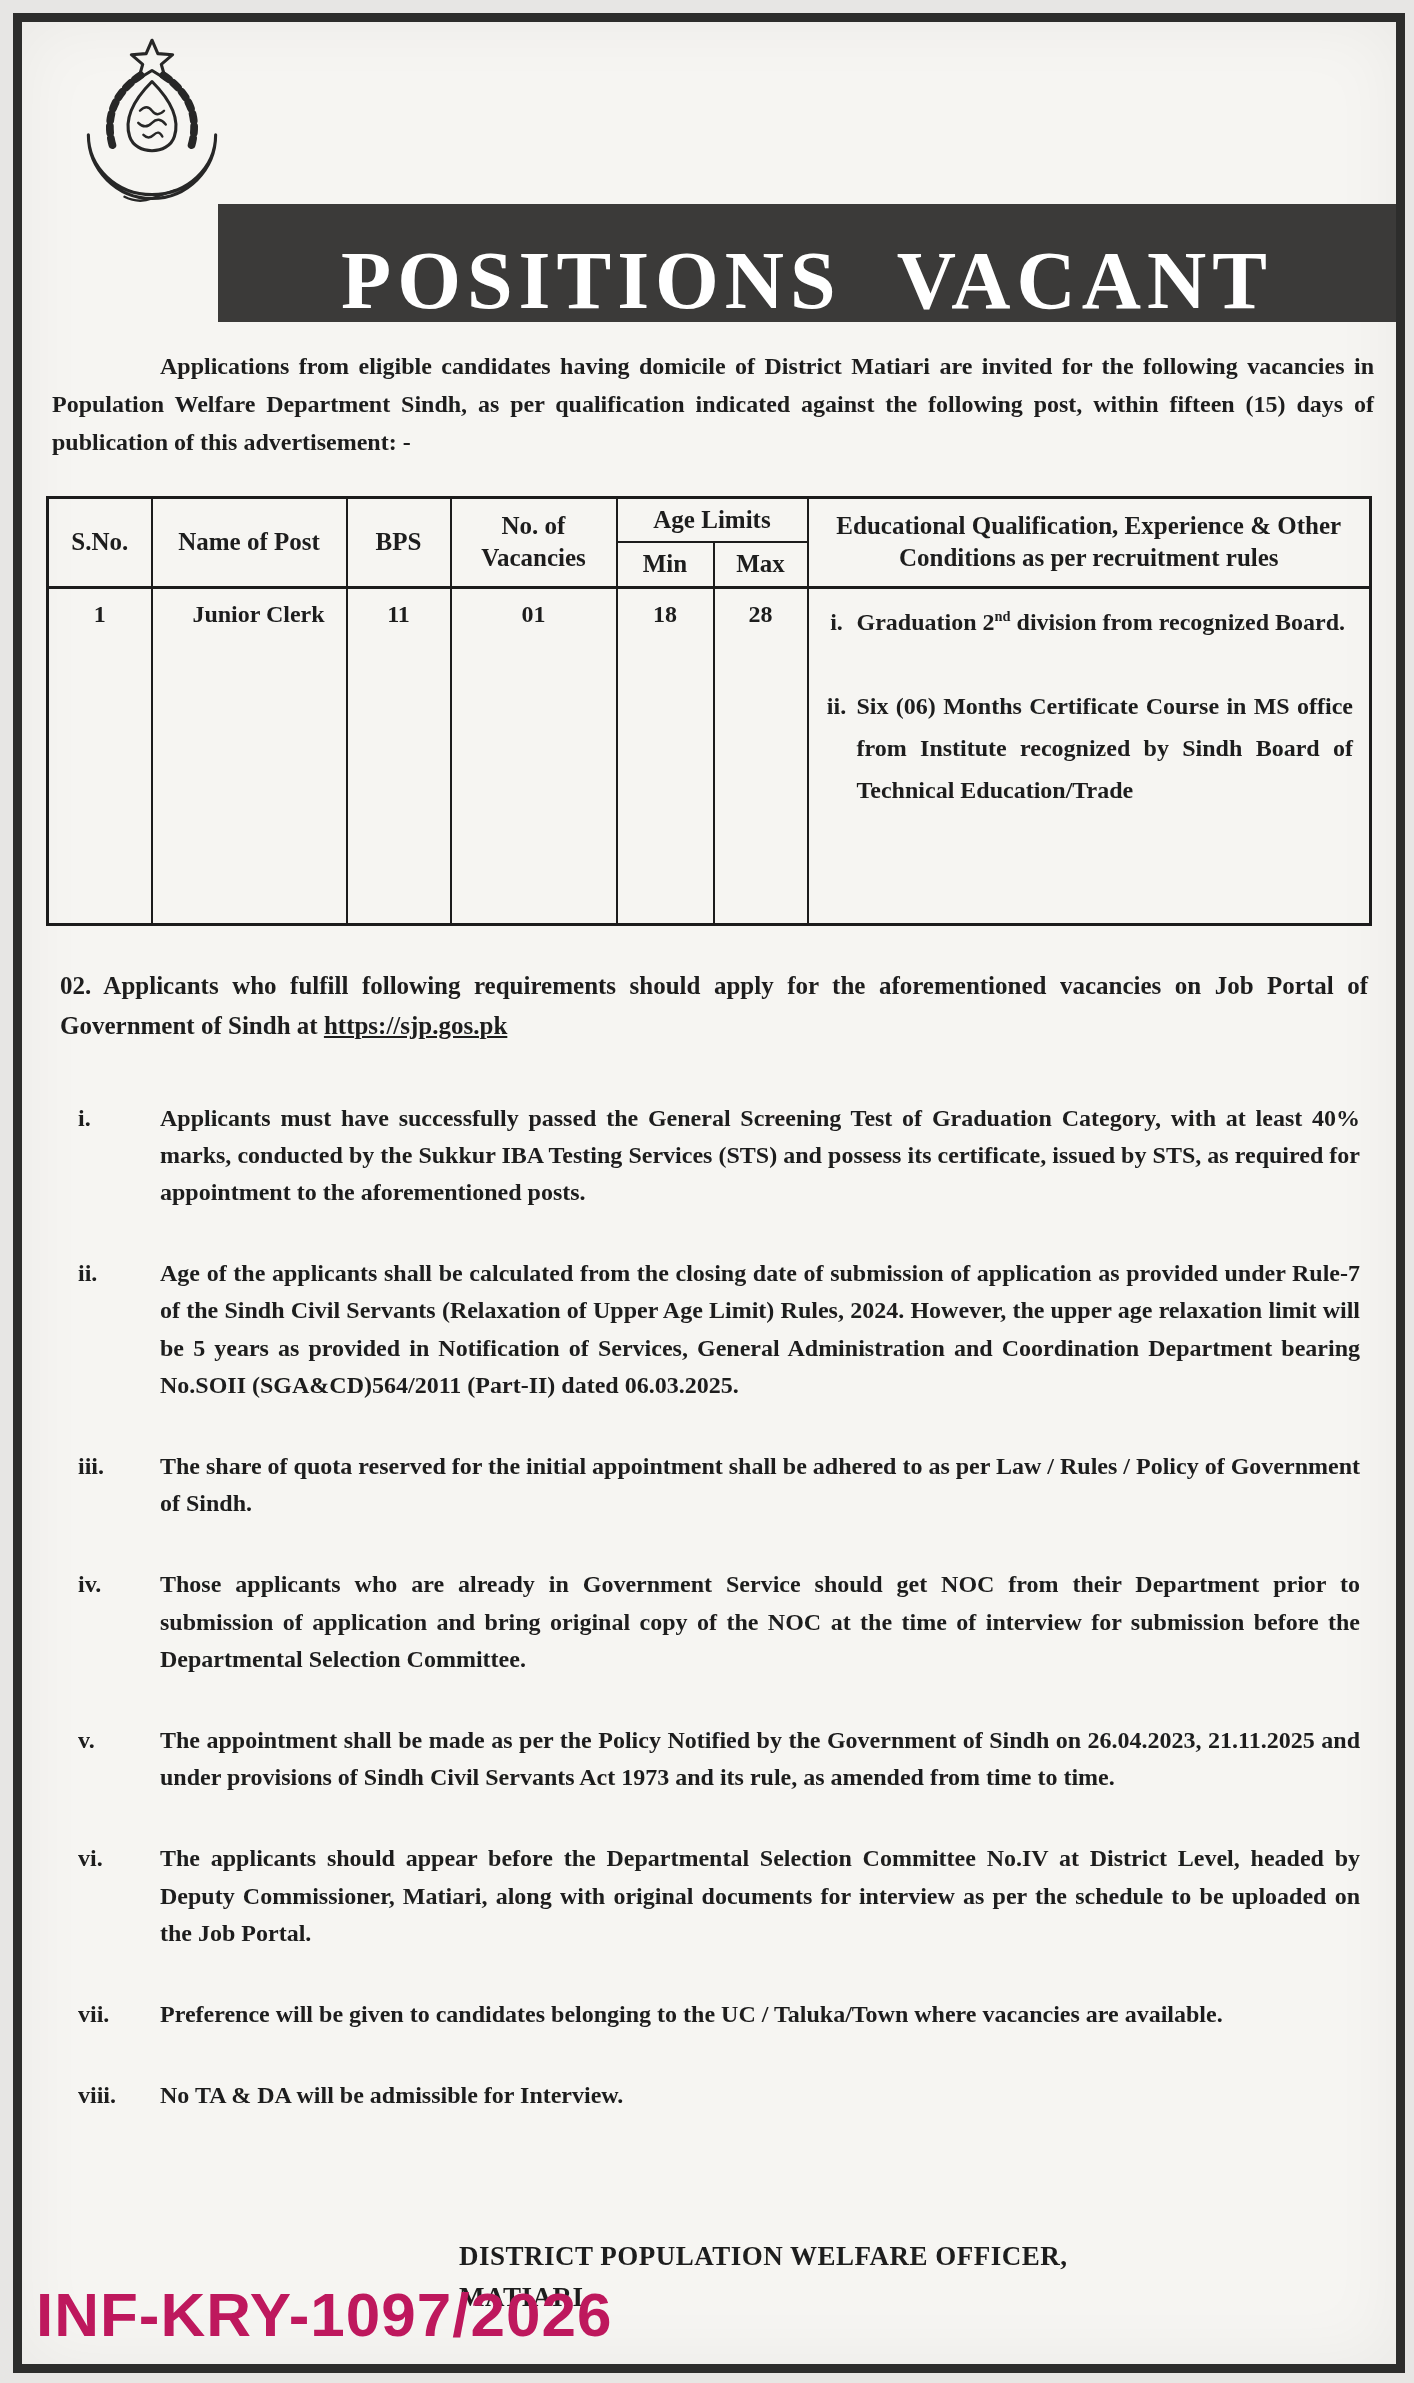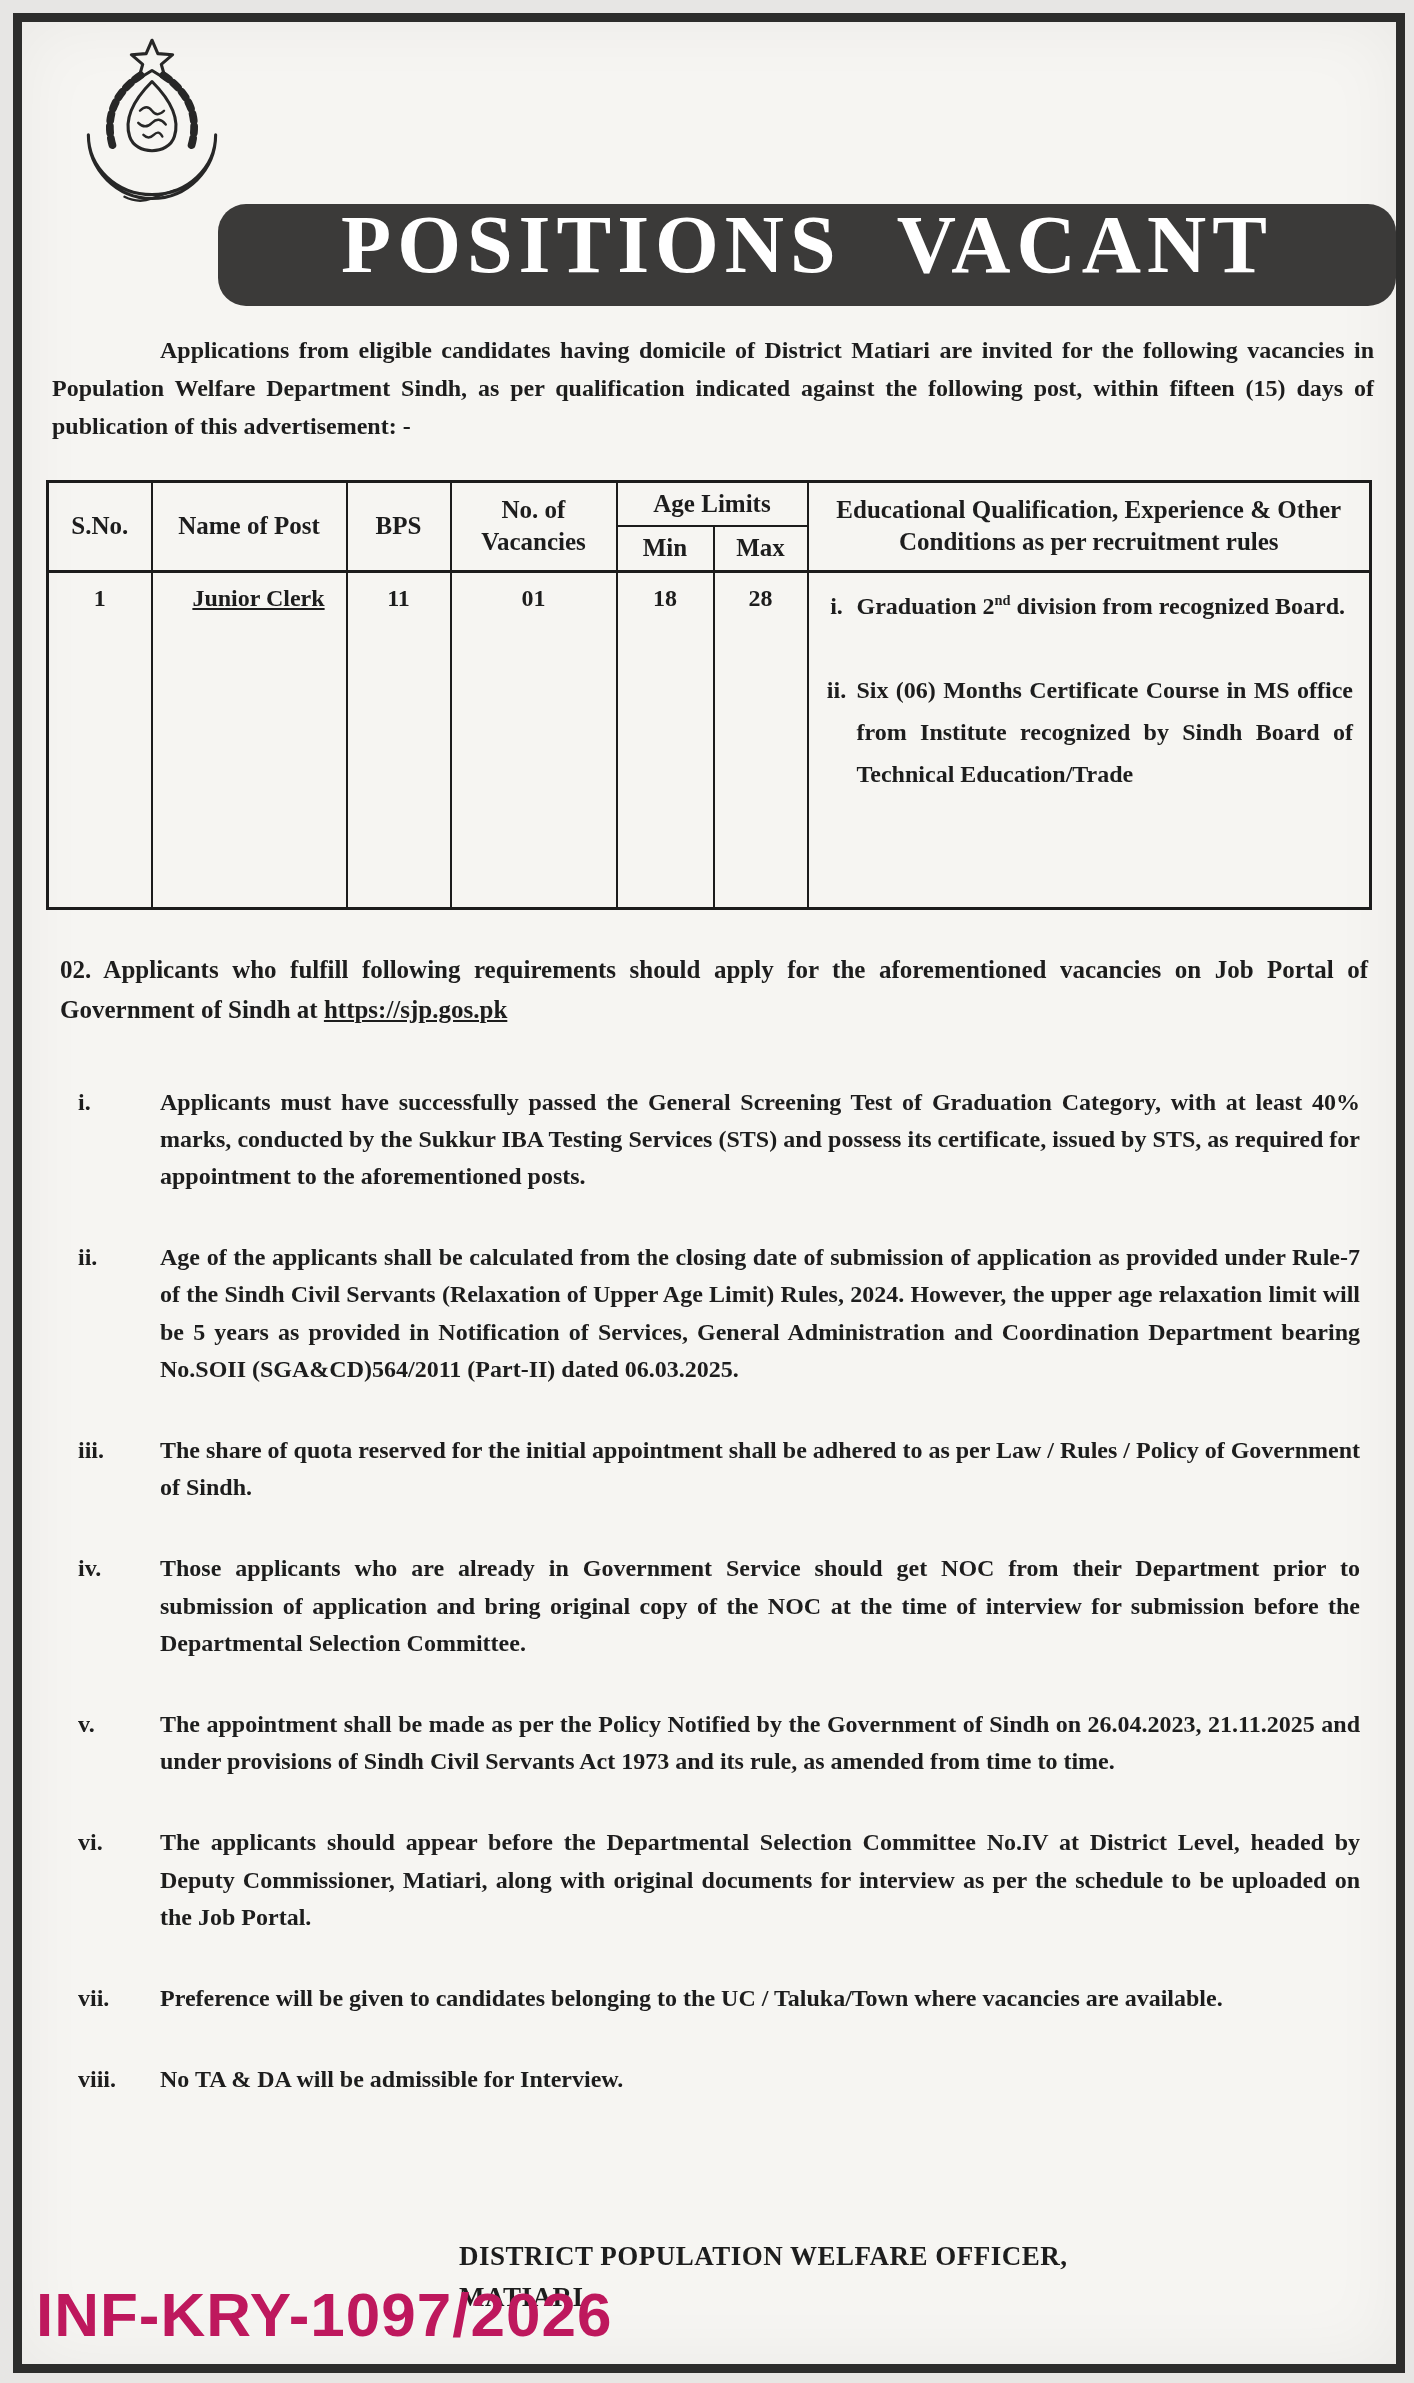--- a/index.html
+++ b/index.html
@@ -13,36 +13,36 @@
     border:9px solid #2d2d2c; background:#f6f5f2;
     box-shadow: inset 0 0 70px rgba(0,0,0,0.05);
   }
   
   .hdr { position:relative; height:182px; }
   .logo { position:absolute; left:44px; top:12px; width:172px; height:212px; z-index:2; }
   .org { text-align:center; padding-top:16px; font-weight:bold; font-size:32px; line-height:1.25; letter-spacing:1px; }
   .org div { white-space:nowrap; }
   
   .banner {
-    margin-left:196px; height:102px; background:#3b3a39; color:#ffffff;
-    display:flex; align-items:flex-start; justify-content:center;border-radius:28px;
+    margin-left:196px; height:118px; background:#3b3a39; color:#ffffff;
+    display:flex; align-items:flex-end; justify-content:center;
   }
   .banner span { font-weight:bold; font-size:82px; letter-spacing:6px; word-spacing:30px; line-height:1; }
   
   .intro {
     margin:26px 22px 0 30px; font-size:24px; font-weight:bold;
     text-align:justify; text-indent:108px; line-height:1.58;
   }
   
   table.vac { border-collapse:collapse; margin:34px 34px 0 24px; width:calc(100% - 48px); border:3px solid #1c1c1c; }
   table.vac th, table.vac td { border:2px solid #1c1c1c; }
   table.vac thead { border-bottom:3px solid #1c1c1c; }
   table.vac thead th { font-size:25px; font-weight:bold; padding:5px 4px; text-align:center; line-height:1.3; }
   table.vac tbody td { vertical-align:top; font-size:24px; font-weight:bold; padding-top:12px; text-align:center; height:312px; }
-  td.cell-name { text-align:left; padding-left:20px;text-decoration:underline; }
+  td.cell-name { text-align:left; padding-left:20px; }
   td.edu-cell { text-align:left; padding:12px 16px 10px 8px; }
   .edu-item { display:flex; margin-bottom:42px; font-size:24px; line-height:1.75; font-weight:bold; }
   .edu-item:last-child { margin-bottom:0; }
   .edu-item .m { width:40px; flex:none; }
   .edu-item .t { flex:1; text-align:justify; }
   sup { font-size:0.6em; }
   
   .para02 { margin:40px 28px 0 38px; font-size:25px; font-weight:bold; text-align:justify; line-height:1.6; }
   .url { text-decoration:underline; }
   

